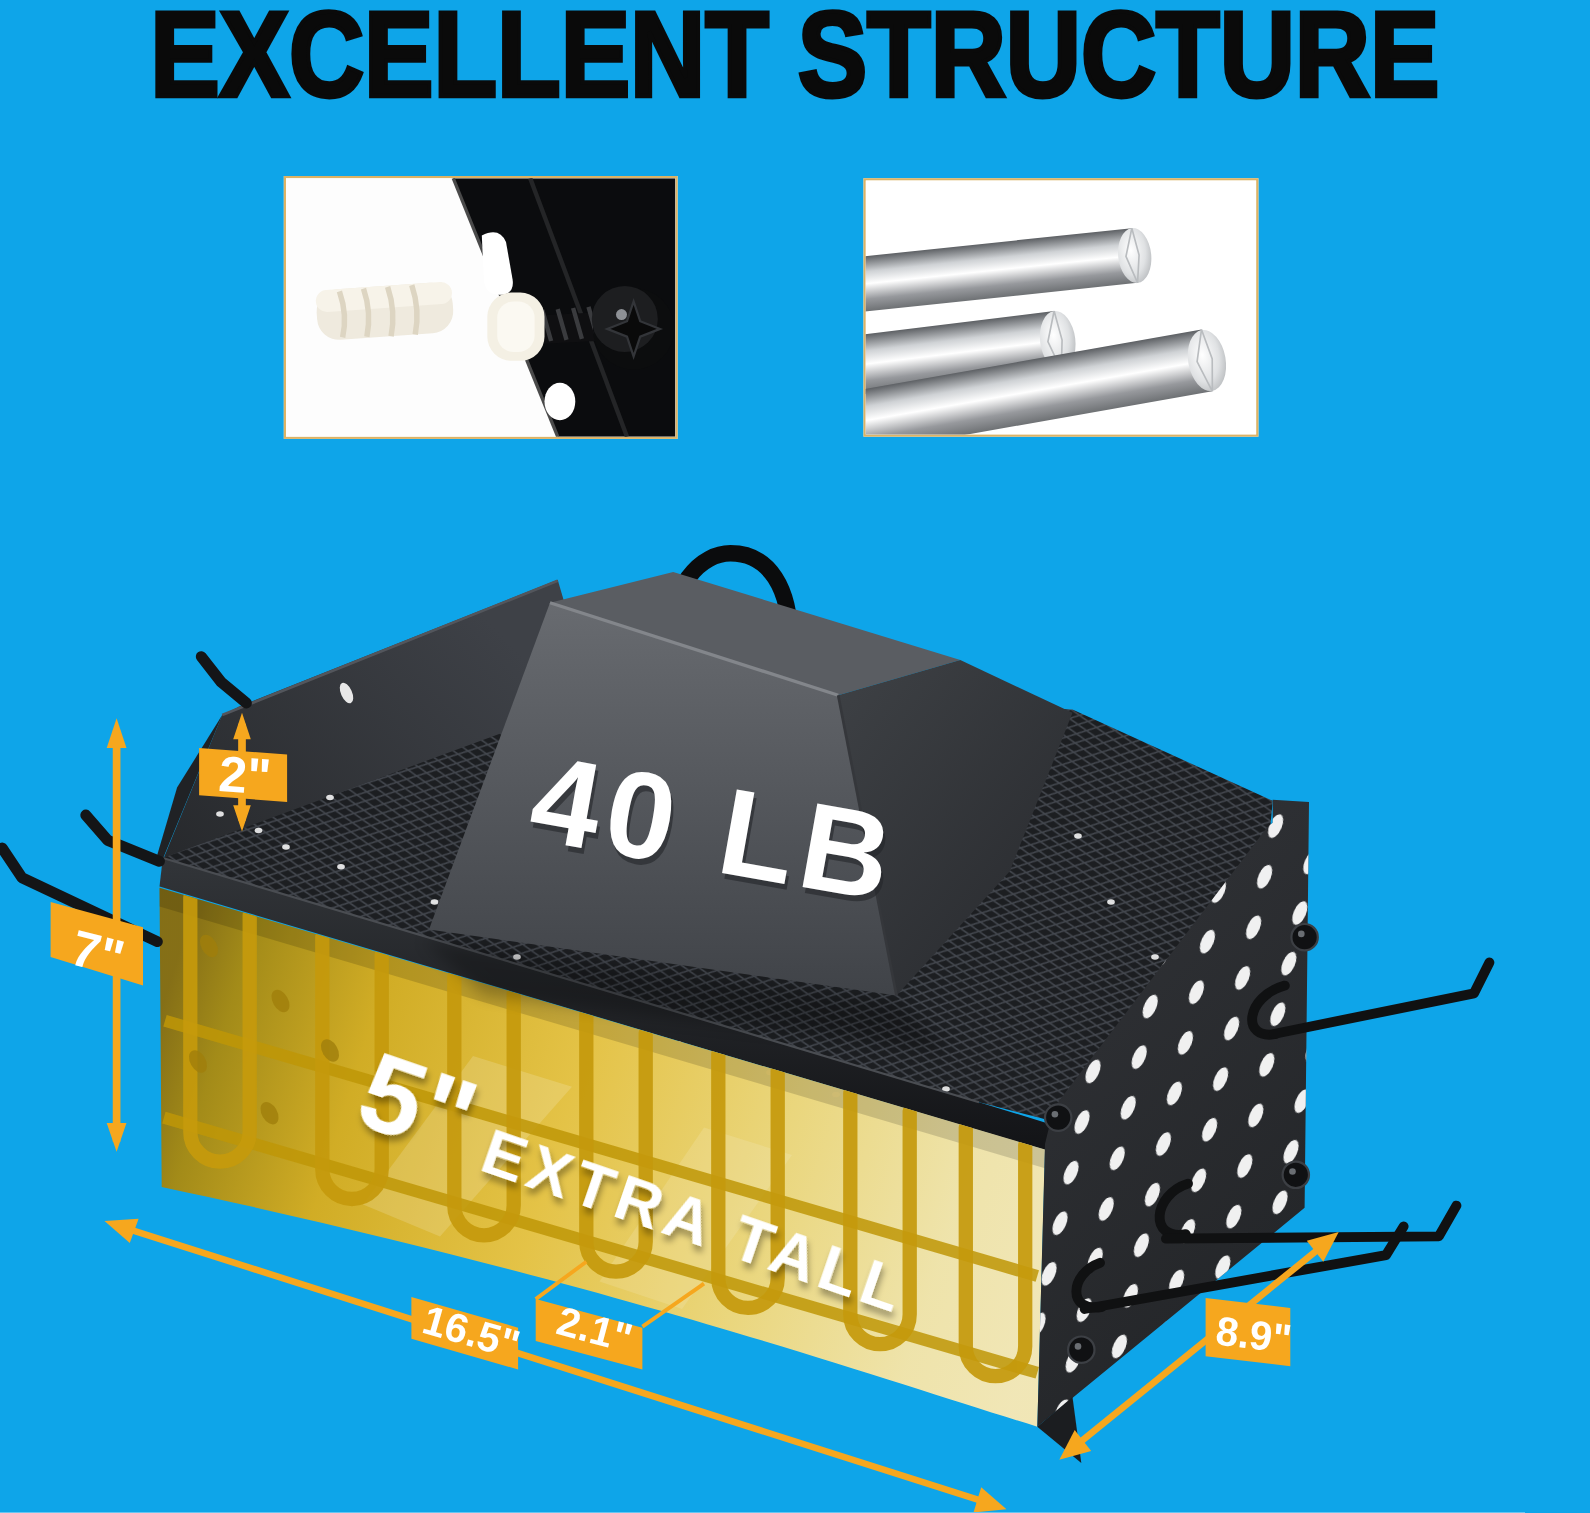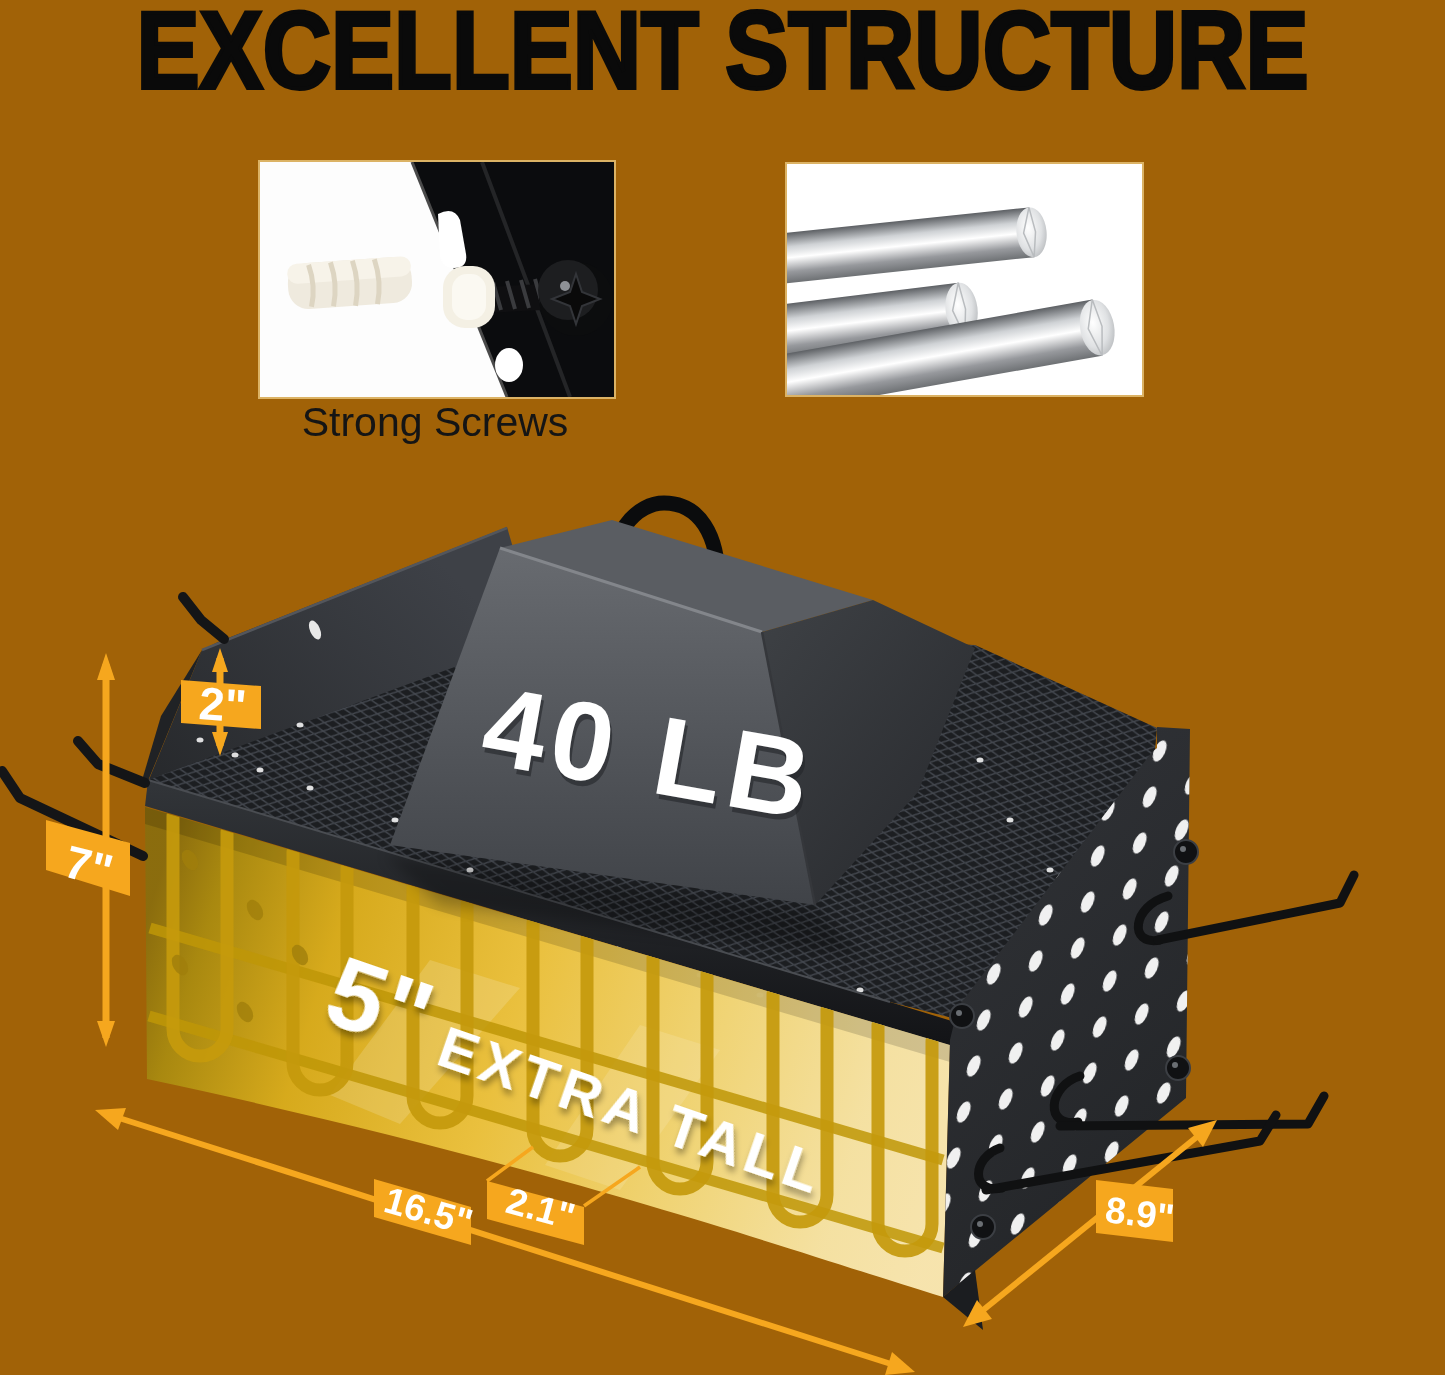--- a/index.html
+++ b/index.html
@@ -1,16 +1,16 @@
 <!DOCTYPE html>
 <html><head>
 <meta charset="utf-8">
 <style>
   html,body{margin:0;padding:0;}
-  .page{position:relative;width:1445px;height:1375px;background:#a16207;overflow:hidden;font-family:"Liberation Sans",sans-serif;}
+  .page{position:relative;width:1445px;height:1375px;background:#0ea5e9;overflow:hidden;font-family:"Liberation Sans",sans-serif;}
   .title{position:absolute;top:-14px;left:0;width:100%;text-align:center;font-size:110px;font-weight:700;color:#0a0a0a;-webkit-text-stroke:4px #0a0a0a;letter-spacing:0px;white-space:nowrap;transform:scaleX(0.86);transform-origin:50% 0;}
   .panel{position:absolute;border:2px solid #dcb365;background:#fff;}
   .panel svg{display:block;}
   .panelL{left:258px;top:160px;width:354px;height:235px;}
   .panelR{left:785px;top:162px;width:355px;height:231px;}
   .caption{position:absolute;text-align:center;font-size:41px;color:#151515;font-weight:500;}
   .capL{left:258px;top:399px;width:354px;}
   .capR{left:785px;top:399px;width:355px;}
   .main{position:absolute;left:0;top:0;}
   text{font-family:"Liberation Sans",sans-serif;}
@@ -43,21 +43,20 @@
         <rect x="183" y="104" width="52" height="62" rx="22" fill="#f4f0e4"></rect>
         <rect x="192" y="112" width="34" height="46" rx="15" fill="#fbf9f2"></rect>
         <circle cx="316" cy="137" r="37" fill="#0c0d0e"></circle>
         <circle cx="308" cy="128" r="30" fill="#1d1e20"></circle>
         <path d="M316,112 l6,18 18,7 -18,7 -6,18 -6,-18 -18,-7 18,-7 z" fill="#0a0a0a" stroke="#333539" stroke-width="2"></path>
         <circle cx="305" cy="124" r="5" fill="#8e9196"></circle>
       </g>
       <ellipse cx="249" cy="203" rx="14" ry="17" fill="#ffffff"></ellipse>
     </svg>
   </div>
-  <div class="caption capL">Strong Screws</div>
 
   <div class="panel panelR">
     <svg width="355" height="231" viewBox="0 0 355 231">
       <defs>
         <linearGradient id="rodG" x1="0" y1="0" x2="0" y2="1">
           <stop offset="0" stop-color="#5d6064"></stop>
             <stop offset="0.28" stop-color="#cfd2d5"></stop>
           <stop offset="0.5" stop-color="#ffffff"></stop>
             <stop offset="0.78" stop-color="#97999d"></stop>
           <stop offset="1" stop-color="#6e7174"></stop>

